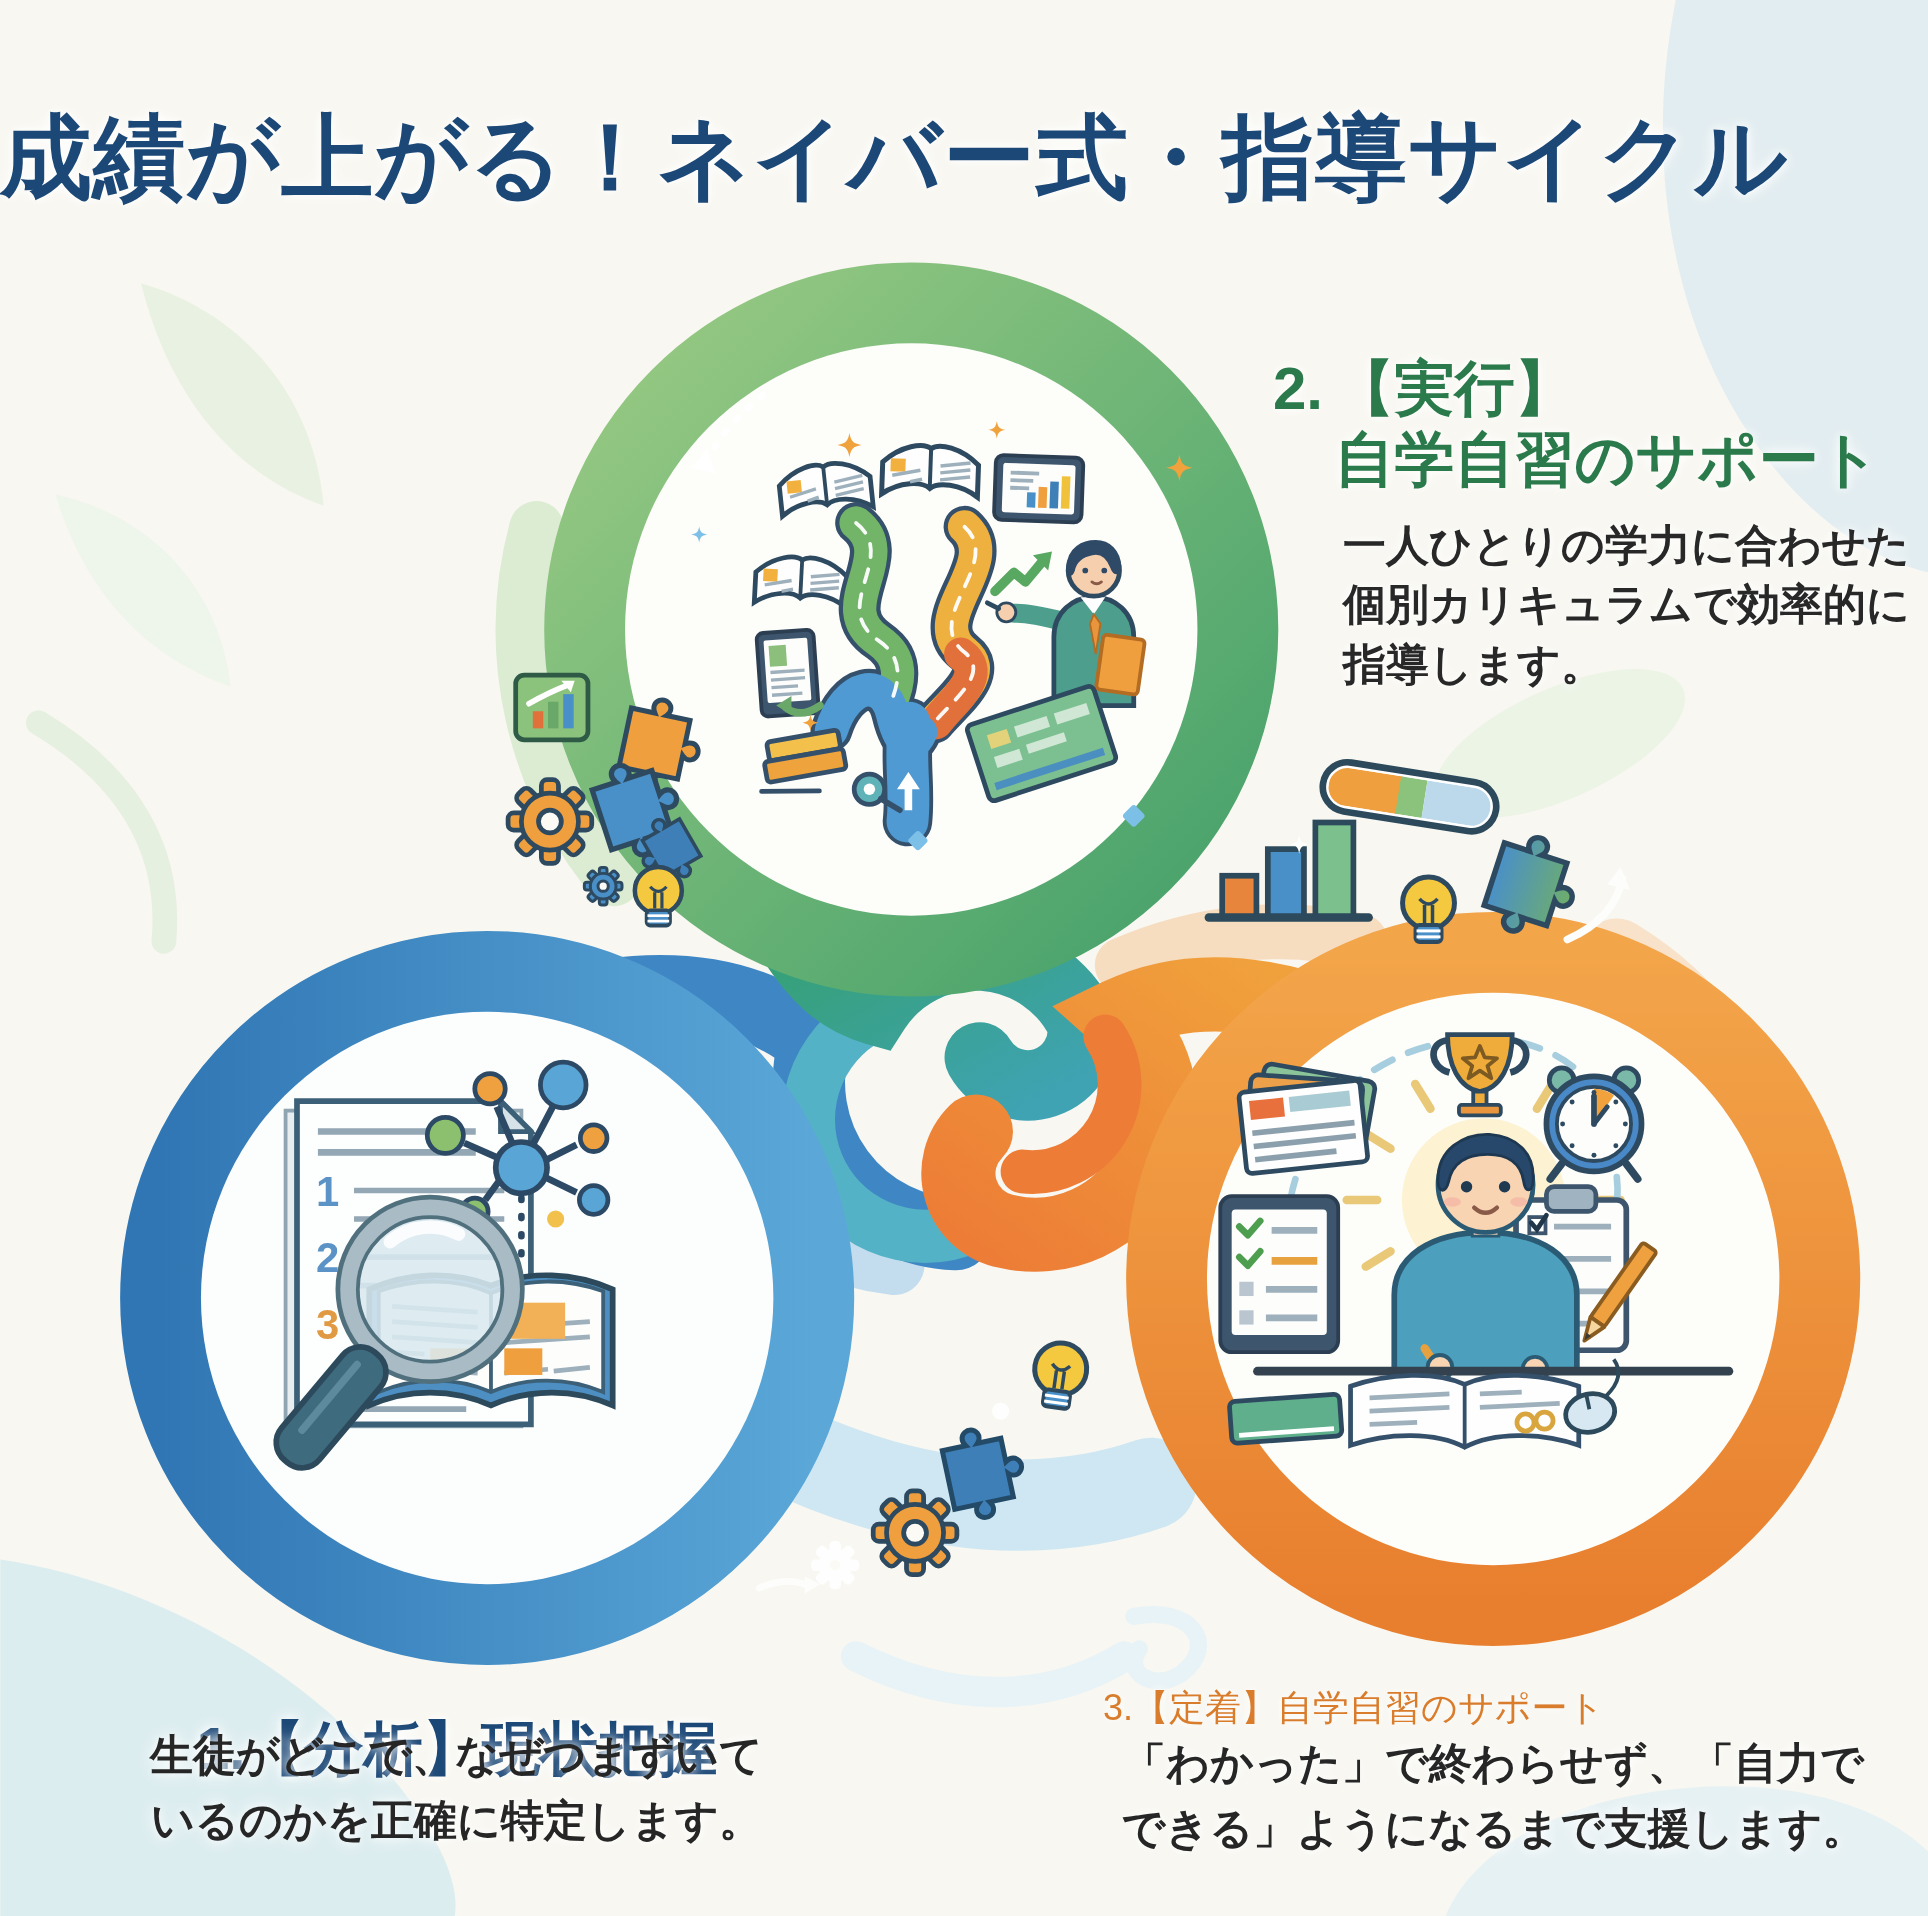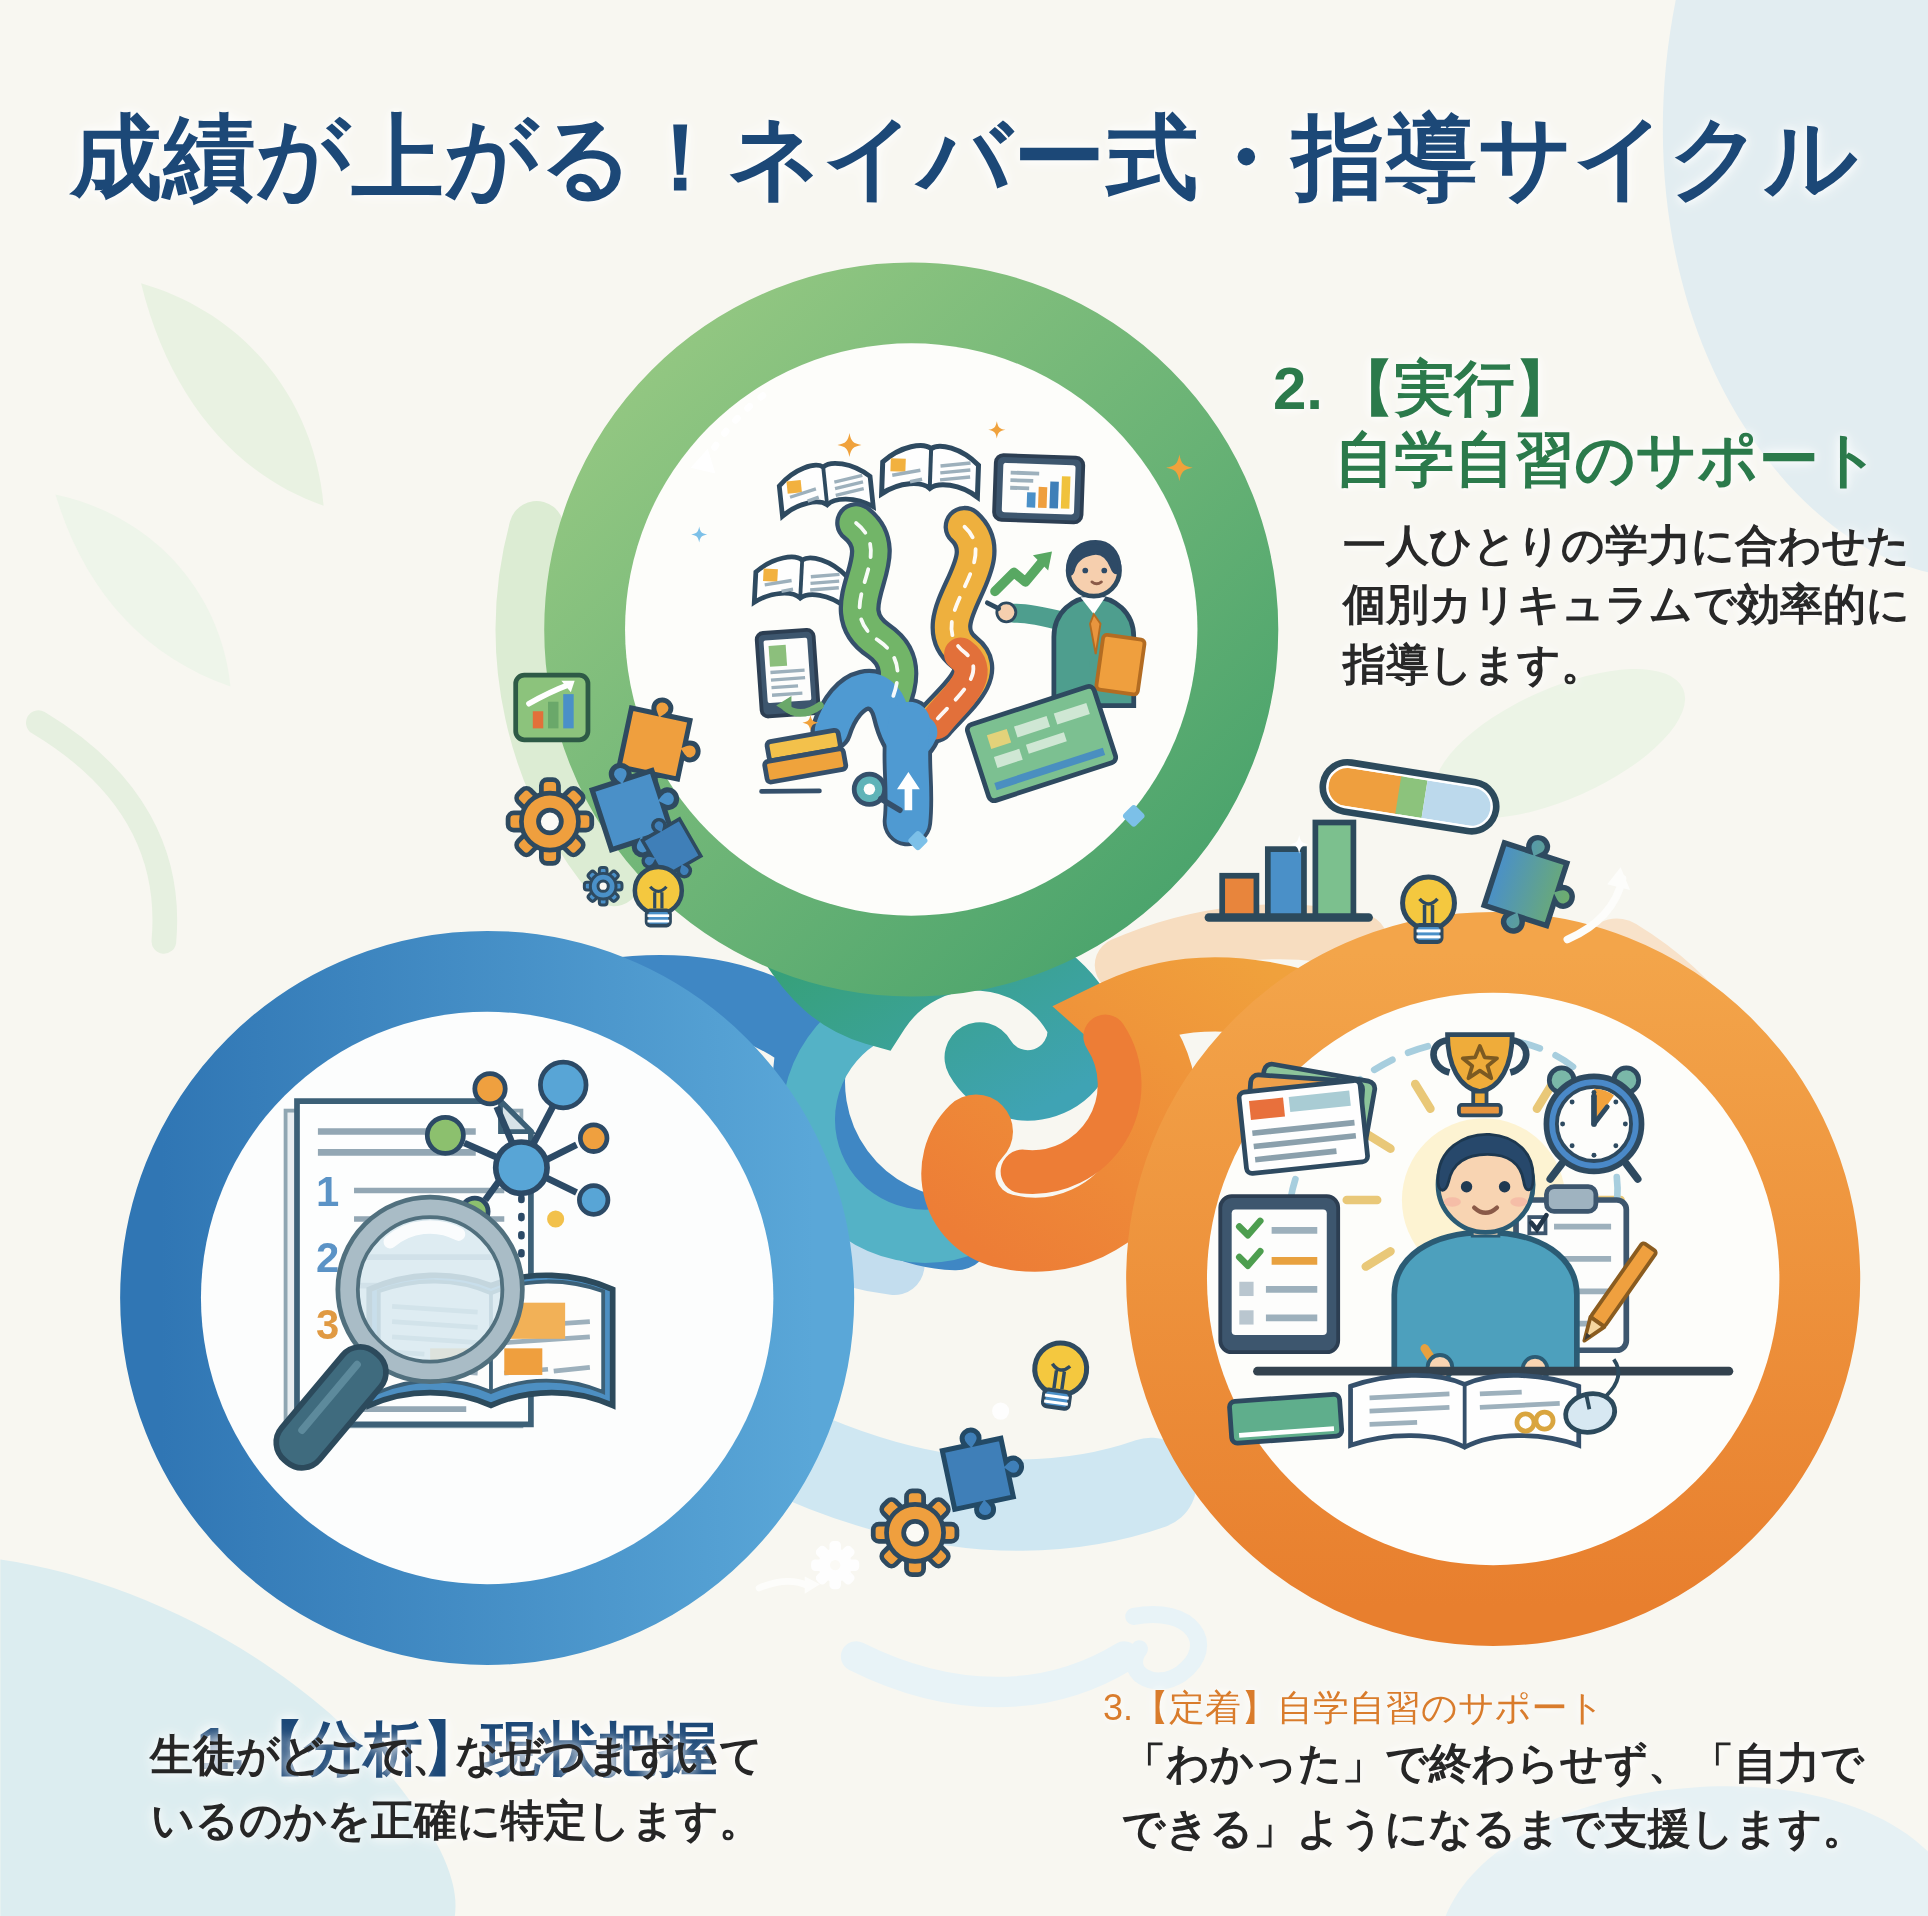--- a/index.html
+++ b/index.html
@@ -5,21 +5,21 @@
   html,body { margin:0; padding:0; background:#e8e8e8; }
   .canvas {
     position:relative; width:1929px; height:1916px; overflow:hidden;
     background:#f8f7f1;
     font-family:"Liberation Sans", sans-serif;
   }
   .art { position:absolute; left:0; top:0; }
   .txt { position:absolute; white-space:pre-line; }
   .halo { text-shadow:0 0 9.5px rgba(255,255,255,.95), 0 0 17px rgba(255,255,255,.85); }
   .title {
-    left:0; right:0; top:107px; text-align:center;
+    left:0; right:0; top:107px; 
     font-size:92px; font-weight:900; line-height:1.1;
     color:#1c4877; letter-spacing:1px;
   }
   .s2-head { left:1273px; top:354px; display:flex; gap:11.4px;
     font-size:60px; font-weight:900; line-height:1.18; color:#2b7a4b; }
   .s2-body { left:1343px; top:516px; width:590px;
     font-size:43px; font-weight:700; line-height:1.38; color:#282828; }
   .s1-head { left:124px; top:1642px; width:666px; text-align:center;
     font-size:59px; font-weight:900; color:#1c4877; }
   .s1-body { left:76px; top:1723px; width:761px; text-align:center;

